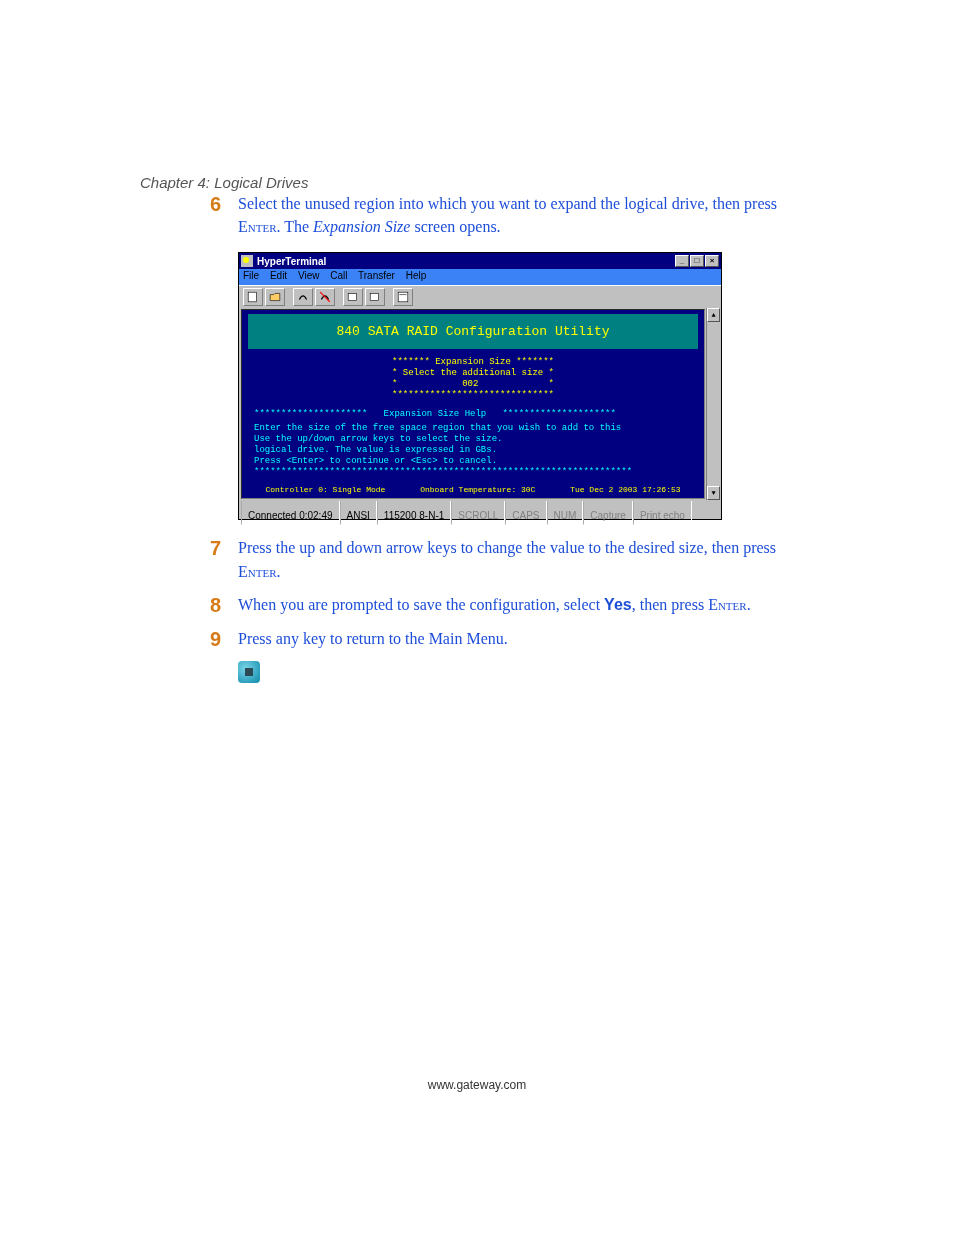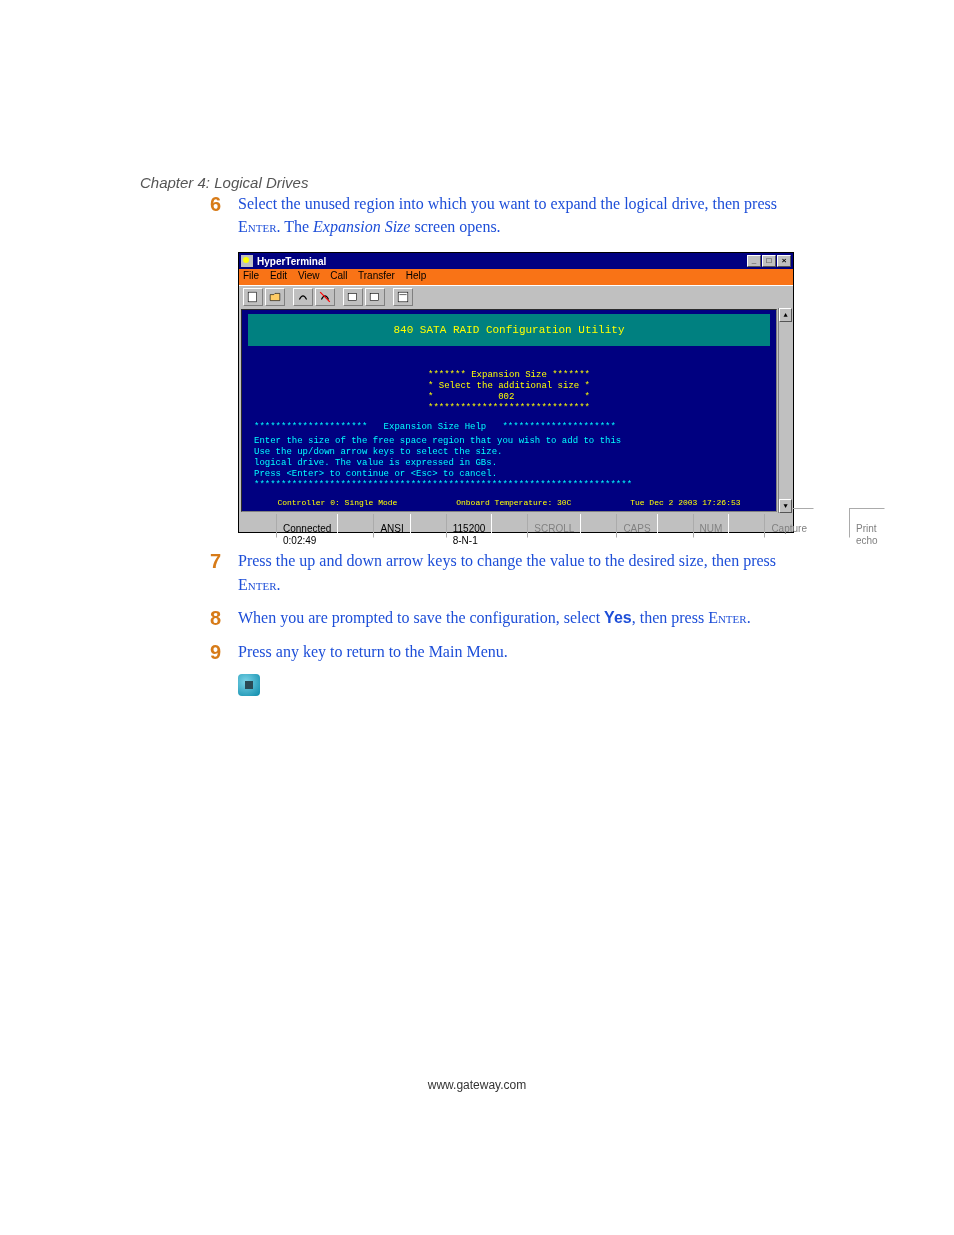--- a/index.html
+++ b/index.html
@@ -48,21 +48,21 @@
     color: #1d4ed8;
   }
   .step-text .smallcaps {
     font-variant: small-caps;
     font-family: Georgia, serif;
   }
   .step-text .italic { font-style: italic; }
   .step-text .bold-sans { font-family: Arial, Helvetica, sans-serif; font-weight: bold; }
   .screenshot {
     margin: 14px 0 16px 28px;
-    width: 556px;
+    width: 484px;
     background: #bcbcbc;
     border: 1px solid #000;
     font-family: 'Courier New', monospace;
     font-size: 10px;
   }
   .titlebar {
     background: #000080;
     color: #fff;
     display: flex;
     align-items: center;
@@ -79,21 +79,21 @@
     position: relative;
   }
   .tb-icon::before { content: ""; position: absolute; top:2px; left:2px; width:6px; height:6px; background:#ff0; border-radius:50%; }
   .window-controls { display: flex; gap: 1px; }
   .wc {
     width: 14px; height: 12px; background: #c0c0c0;
     border: 1px solid #fff; border-right-color: #555; border-bottom-color:#555;
     font-size: 8px; line-height: 9px; text-align: center; color:#000; font-weight:bold;
   }
   .menubar {
-    background: #f97316;
+    background: #3b82f6;
     height: 16px;
     padding: 1px 4px;
     font-family: Tahoma, Arial, sans-serif;
     font-size: 10px;
     color: #000;
   }
   .menubar span { margin-right: 8px; text-decoration: underline; text-decoration-color: transparent; }
   .menubar span::first-letter { text-decoration: underline; }
   .toolbar {
     background: #c0c0c0;
@@ -132,22 +132,22 @@
     height: 14px; background:#c0c0c0;
     border: 1px solid #fff; border-right-color:#555; border-bottom-color:#555;
     font-size:7px; text-align:center; line-height:12px;
   }
   .terminal-wrap { margin-right: 14px; }
   .util-header {
     background: #008080;
     color: #ff0;
     text-align: center;
     padding: 10px 0;
-    font-size: 11px;
-    margin-bottom: 24px;
+    font-size: 13px;
+    margin-bottom: 8px;
   }
   .term-line {
     color: #ff0;
     font-size: 9px;
     line-height: 1.2;
     white-space: pre;
     text-align: center;
   }
   .teal { color: #0ff; }
   .help-block {
@@ -174,21 +174,20 @@
     color: #000;
     padding: 0 2px;
     gap: 0;
   }
   .sb-cell {
     border: 1px inset #fff;
     padding: 14px 6px;
     height: 14px;
     line-height: 12px;
     color: #000;
-    margin-left: 35px;
   }
   .sb-cell.dis { color: #808080; }
   .end-marker {
     margin-left: 28px;
     margin-top: 8px;
     width: 22px;
     height: 22px;
     background: radial-gradient(circle at 35% 35%, #7bd4e8, #0b8aaa);
     border-radius: 4px;
     display: flex;

